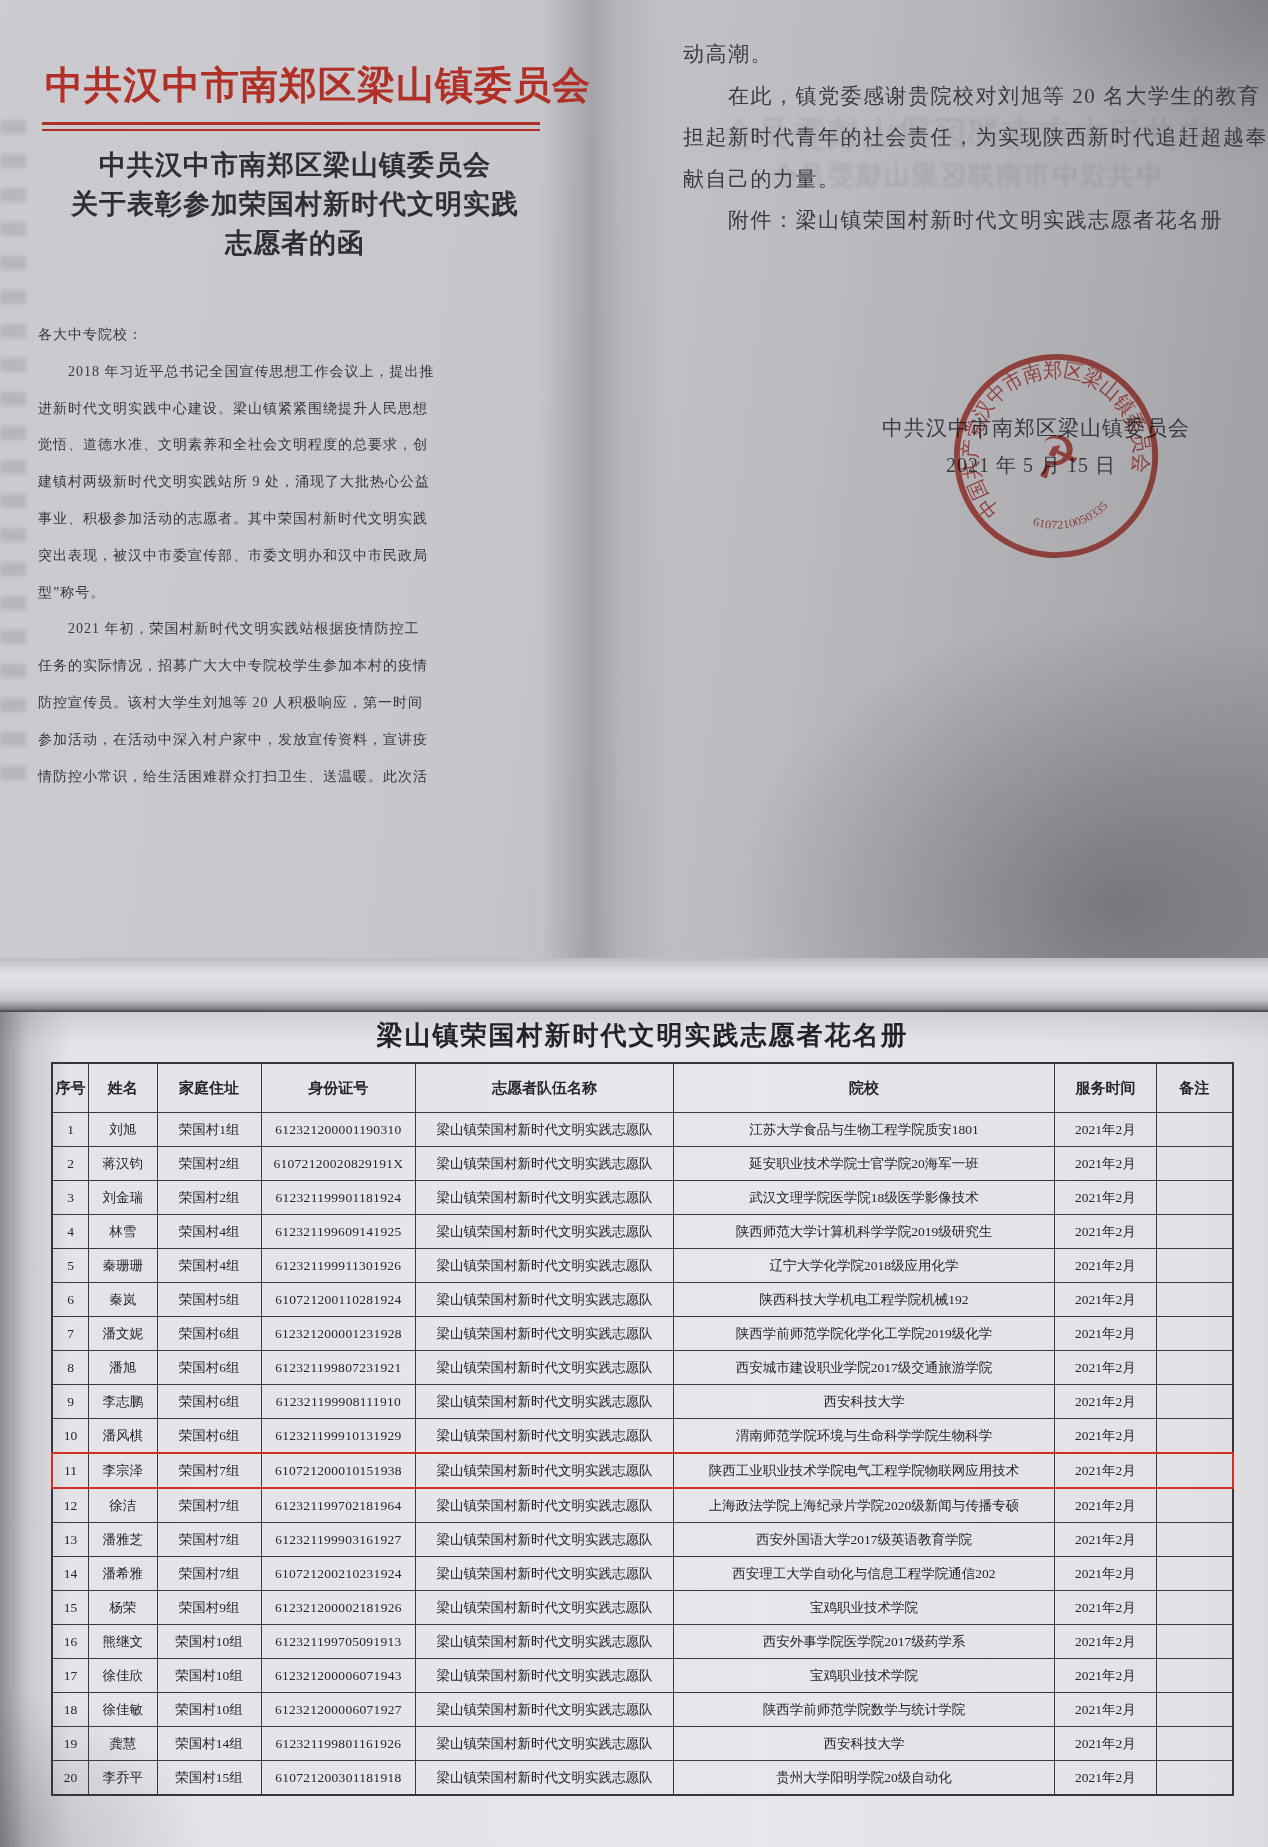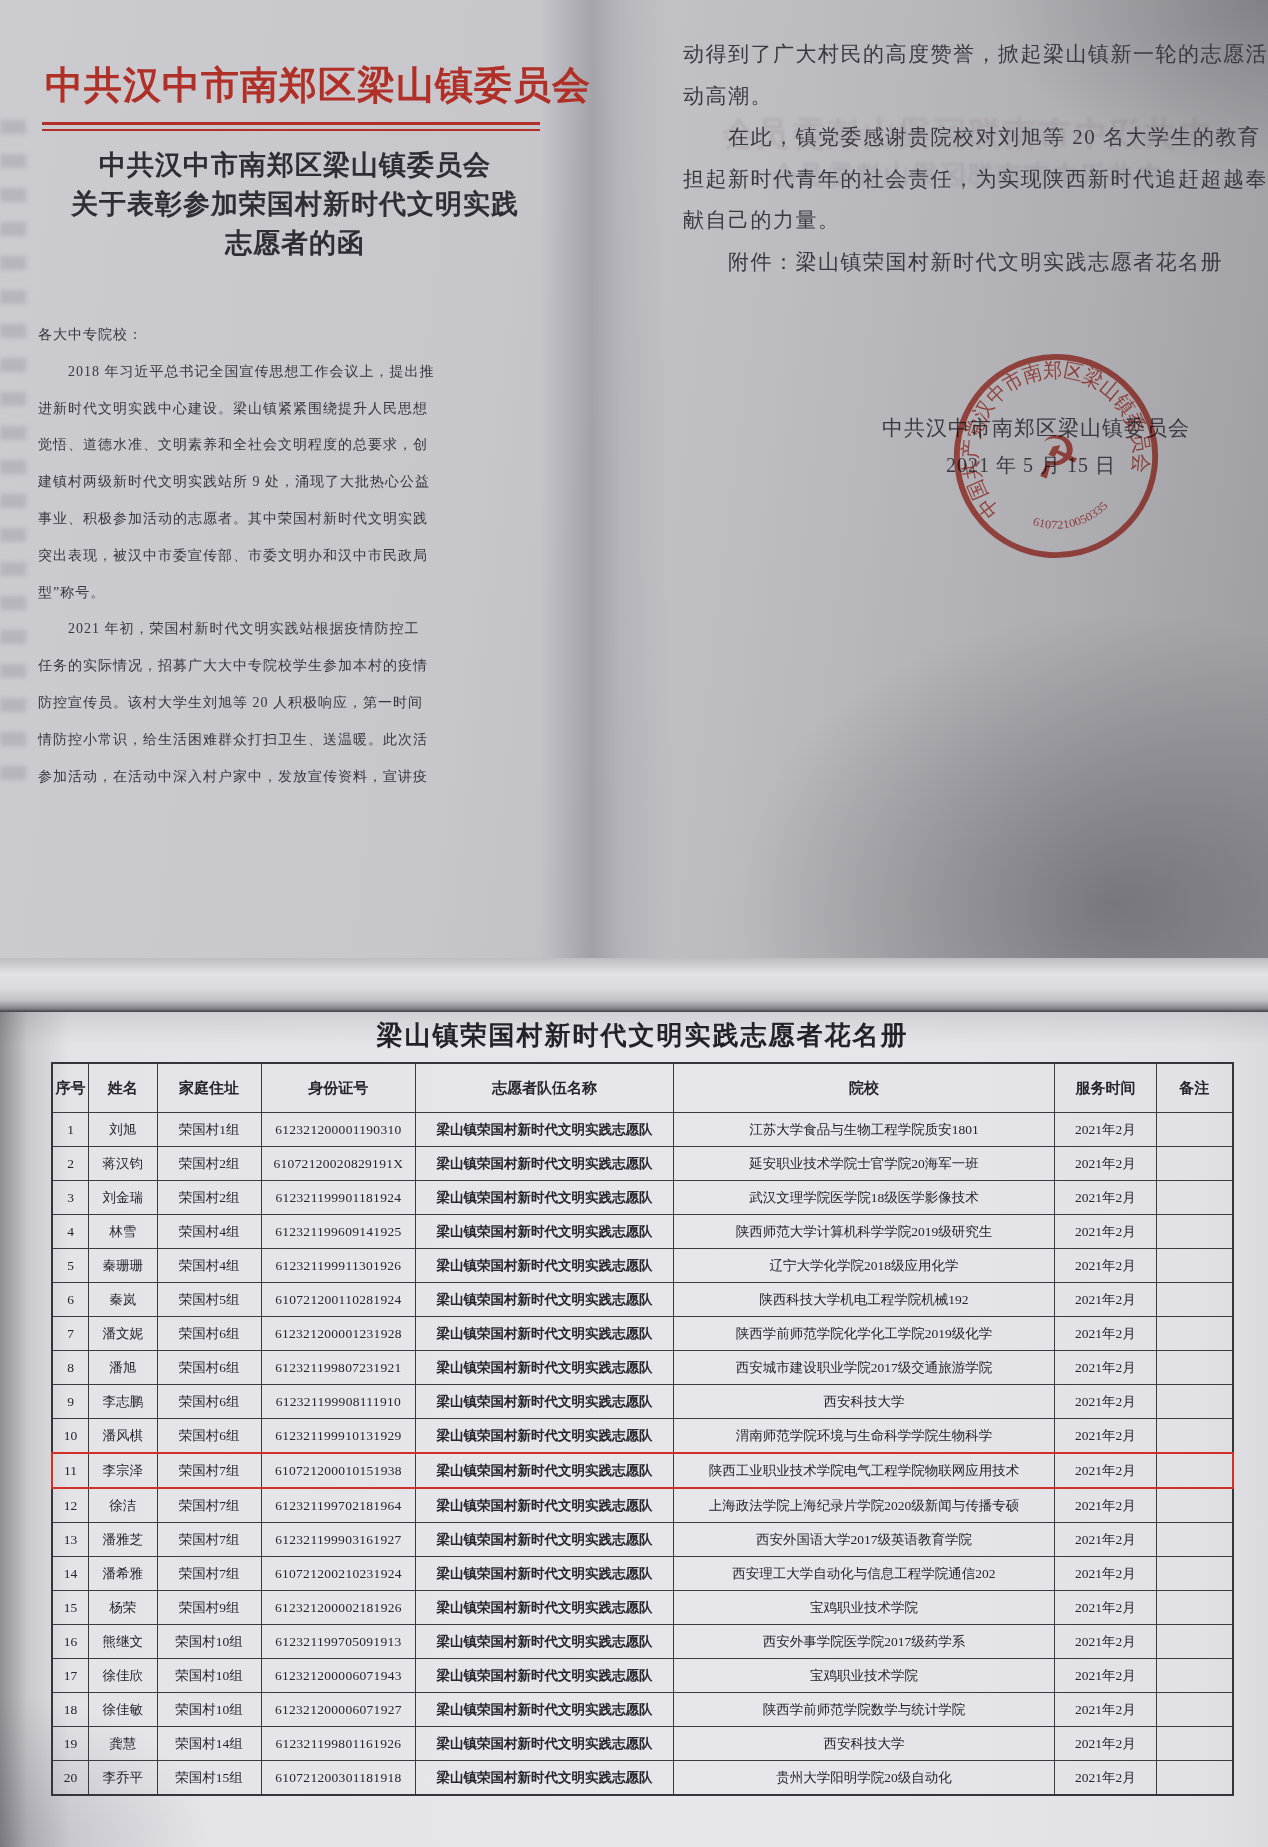--- a/index.html
+++ b/index.html
@@ -91,21 +91,21 @@
     border-collapse:collapse;table-layout:fixed;
     color:#26252c;border:2px solid #35343b;padding-left:24px;
   }
   table.roster th, table.roster td{
     border:1px solid #3b3a41;text-align:center;vertical-align:middle;
     padding:0;overflow:hidden;white-space:nowrap;
   }
   table.roster th{height:48px;font-size:15px;font-weight:bold;}
   table.roster td{height:33px;font-size:13.5px;}
   td.c3{font-size:14px;letter-spacing:.3px;}
-  td.c4{font-size:13px;font-weight:bold;}
+  td.c4{font-size:13px;}
   td.c5{font-size:13px;}
   col.c0{width:3.1%} col.c1{width:5.8%} col.c2{width:8.8%} col.c3{width:13.1%}
   col.c4{width:21.8%} col.c5{width:32.3%} col.c6{width:8.6%} col.c7{width:6.5%}
   tr.hl td{border-top:2px solid #cf3126;border-bottom:2px solid #cf3126;}
   tr.hl td:first-child{border-left:2px solid #cf3126;text-align:center;}
   tr.hl td:last-child{border-right:2px solid #cf3126;}
 </style>
 </head>
 <body>
 
@@ -132,25 +132,24 @@
         <div>　　2018 年习近平总书记全国宣传思想工作会议上，提出推</div>
         <div>进新时代文明实践中心建设。梁山镇紧紧围绕提升人民思想</div>
         <div>觉悟、道德水准、文明素养和全社会文明程度的总要求，创</div>
         <div>建镇村两级新时代文明实践站所 9 处，涌现了大批热心公益</div>
         <div>事业、积极参加活动的志愿者。其中荣国村新时代文明实践</div>
         <div>突出表现，被汉中市委宣传部、市委文明办和汉中市民政局</div>
         <div>型”称号。</div>
         <div>　　2021 年初，荣国村新时代文明实践站根据疫情防控工</div>
         <div>任务的实际情况，招募广大大中专院校学生参加本村的疫情</div>
         <div>防控宣传员。该村大学生刘旭等 20 人积极响应，第一时间</div>
+        <div>参加活动，在活动中深入村户家中，发放宣传资料，宣讲疫</div>
         <div>情防控小常识，给生活困难群众打扫卫生、送温暖。此次活</div>
-        <div>参加活动，在活动中深入村户家中，发放宣传资料，宣讲疫</div>
       </div>
     <div class="right-body">
-        <div>动得到了广大村民的高度赞誉，掀起梁山镇新一轮的志愿活</div>
         <div>动高潮。</div>
         <div>　　在此，镇党委感谢贵院校对刘旭等 20 名大学生的教育</div>
         <div>担起新时代青年的社会责任，为实现陕西新时代追赶超越奉</div>
         <div>献自己的力量。</div>
         <div>　　附件：梁山镇荣国村新时代文明实践志愿者花名册</div>
       </div>
 
     <div class="signature">中共汉中市南郑区梁山镇委员会</div>
     <div class="datefield">2021 年 5 月 15 日</div>
 

